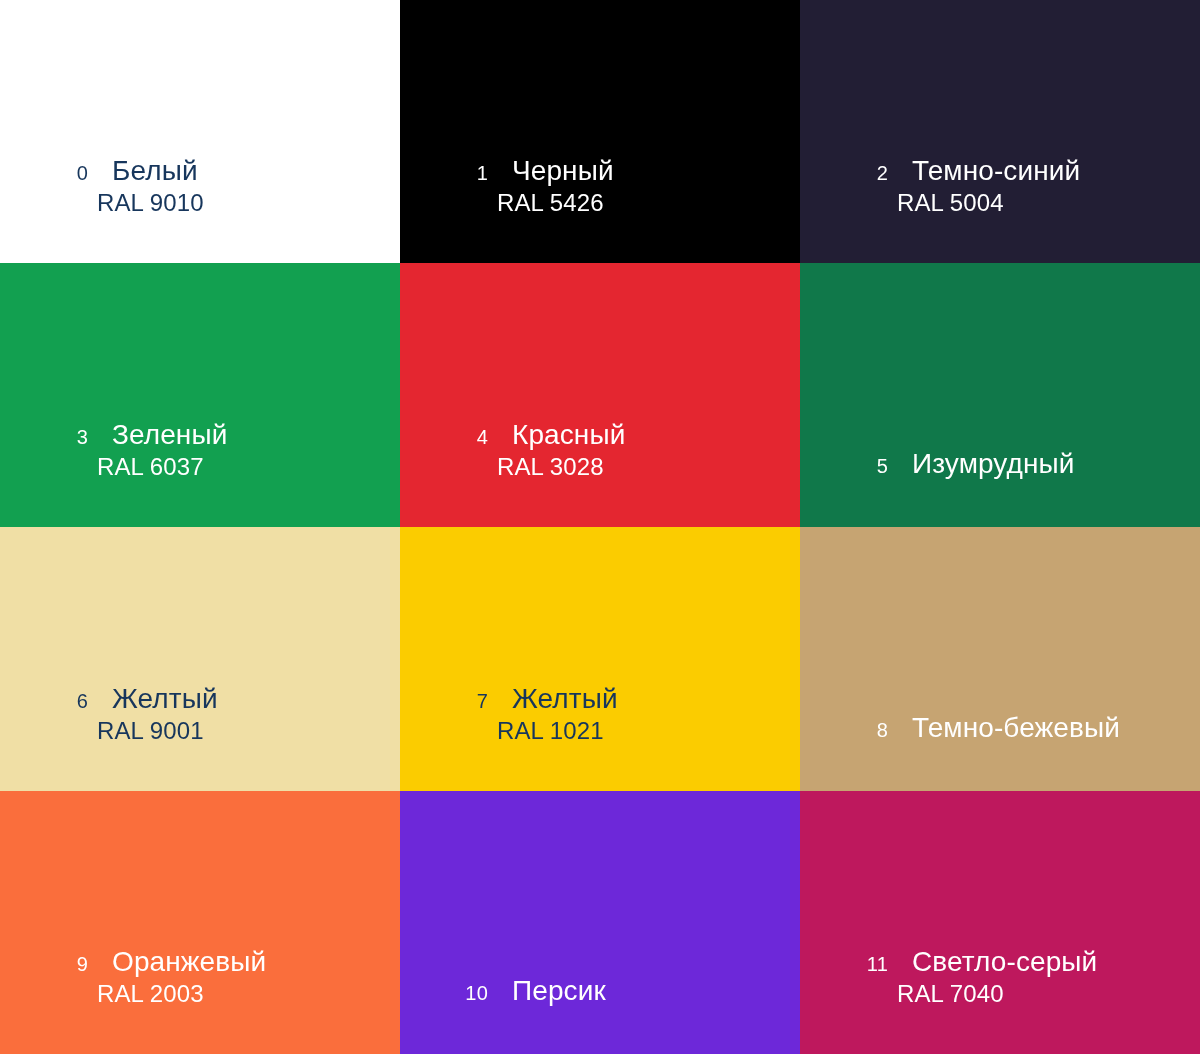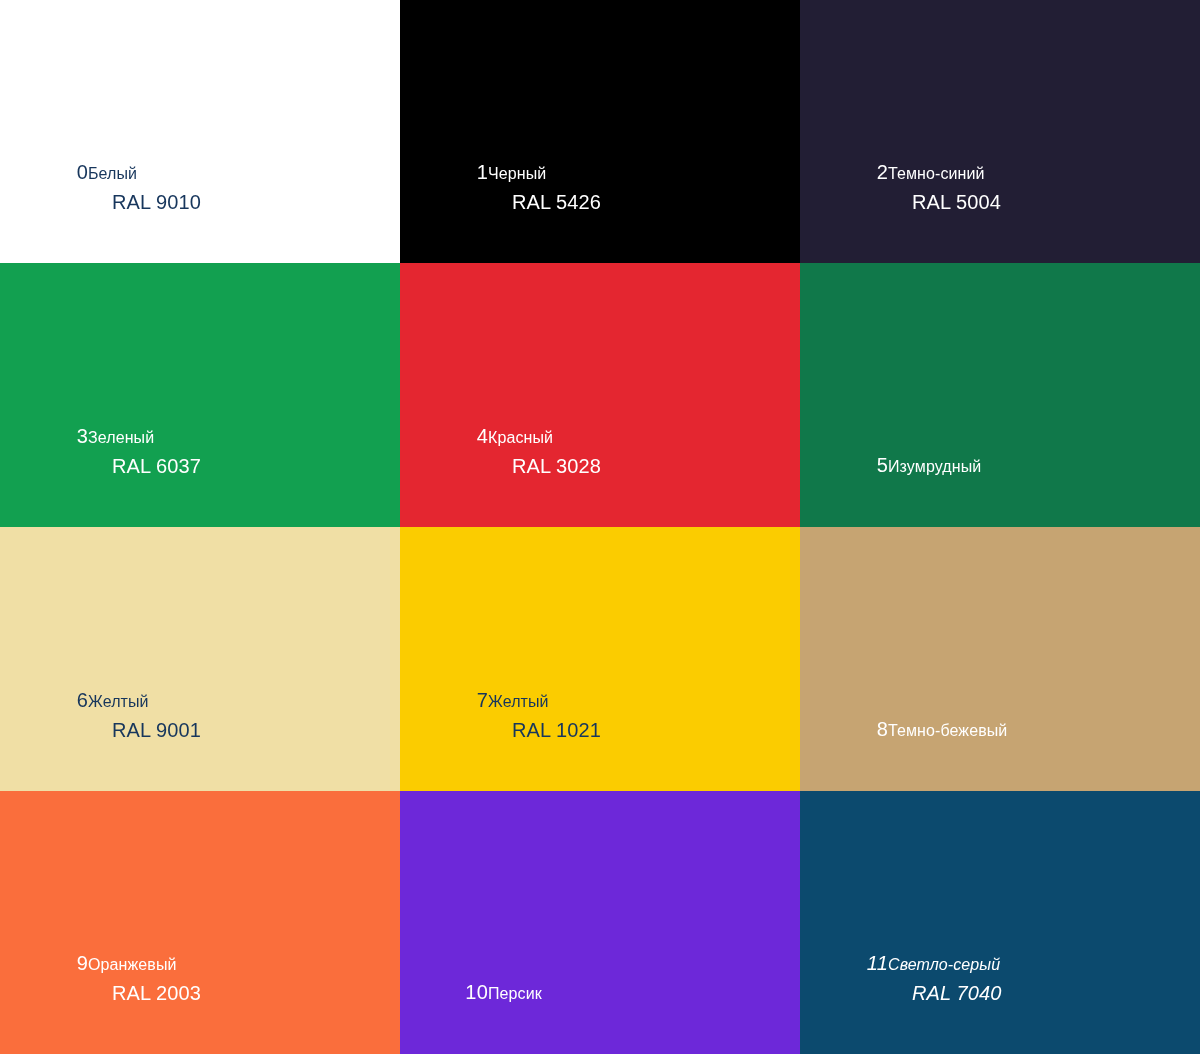--- a/index.html
+++ b/index.html
@@ -51,30 +51,30 @@
     display: inline-block;
     width: 32px;
     text-align: right;
     font-size: 20px;
     line-height: 29px;
     letter-spacing: 0.2px;
   }
 
   .swatch-name {
     display: inline-block;
-    margin-left: 0;
-    font-size: 16px;
+    margin-left: 24px;
+    font-size: 28px;
     line-height: 29px;
     letter-spacing: 0.1px;
   }
 
   .swatch-code {
     display: block;
-    margin-left: 56px;
-    font-size: 20px;
+    margin-left: 41px;
+    font-size: 24px;
     line-height: 29px;
     letter-spacing: 0.1px;
   }
 </style>
 </head>
 <body>
 
 <div class="palette-grid">
     <div class="swatch" style="background: rgb(255, 255, 255); color: rgb(23, 54, 92);">
       <div class="swatch-caption">
@@ -165,21 +165,21 @@
       </div>
     </div>
     <div class="swatch" style="background: #6d28d9; color: rgb(255, 255, 255);">
       <div class="swatch-caption">
         <div class="caption-line">
           <span class="swatch-index">10</span>
           <span class="swatch-name">Персик</span>
         </div>
       </div>
     </div>
-    <div class="swatch" style="background: #0c4a6e; color: rgb(255, 255, 255); font-style: italic;">
+    <div class="swatch" style="background: #be185d; color: rgb(255, 255, 255);">
       <div class="swatch-caption">
         <div class="caption-line">
           <span class="swatch-index">11</span>
           <span class="swatch-name">Светло-серый</span>
         </div>
         <span class="swatch-code">RAL 7040</span>
       </div>
     </div>
   </div>
 

